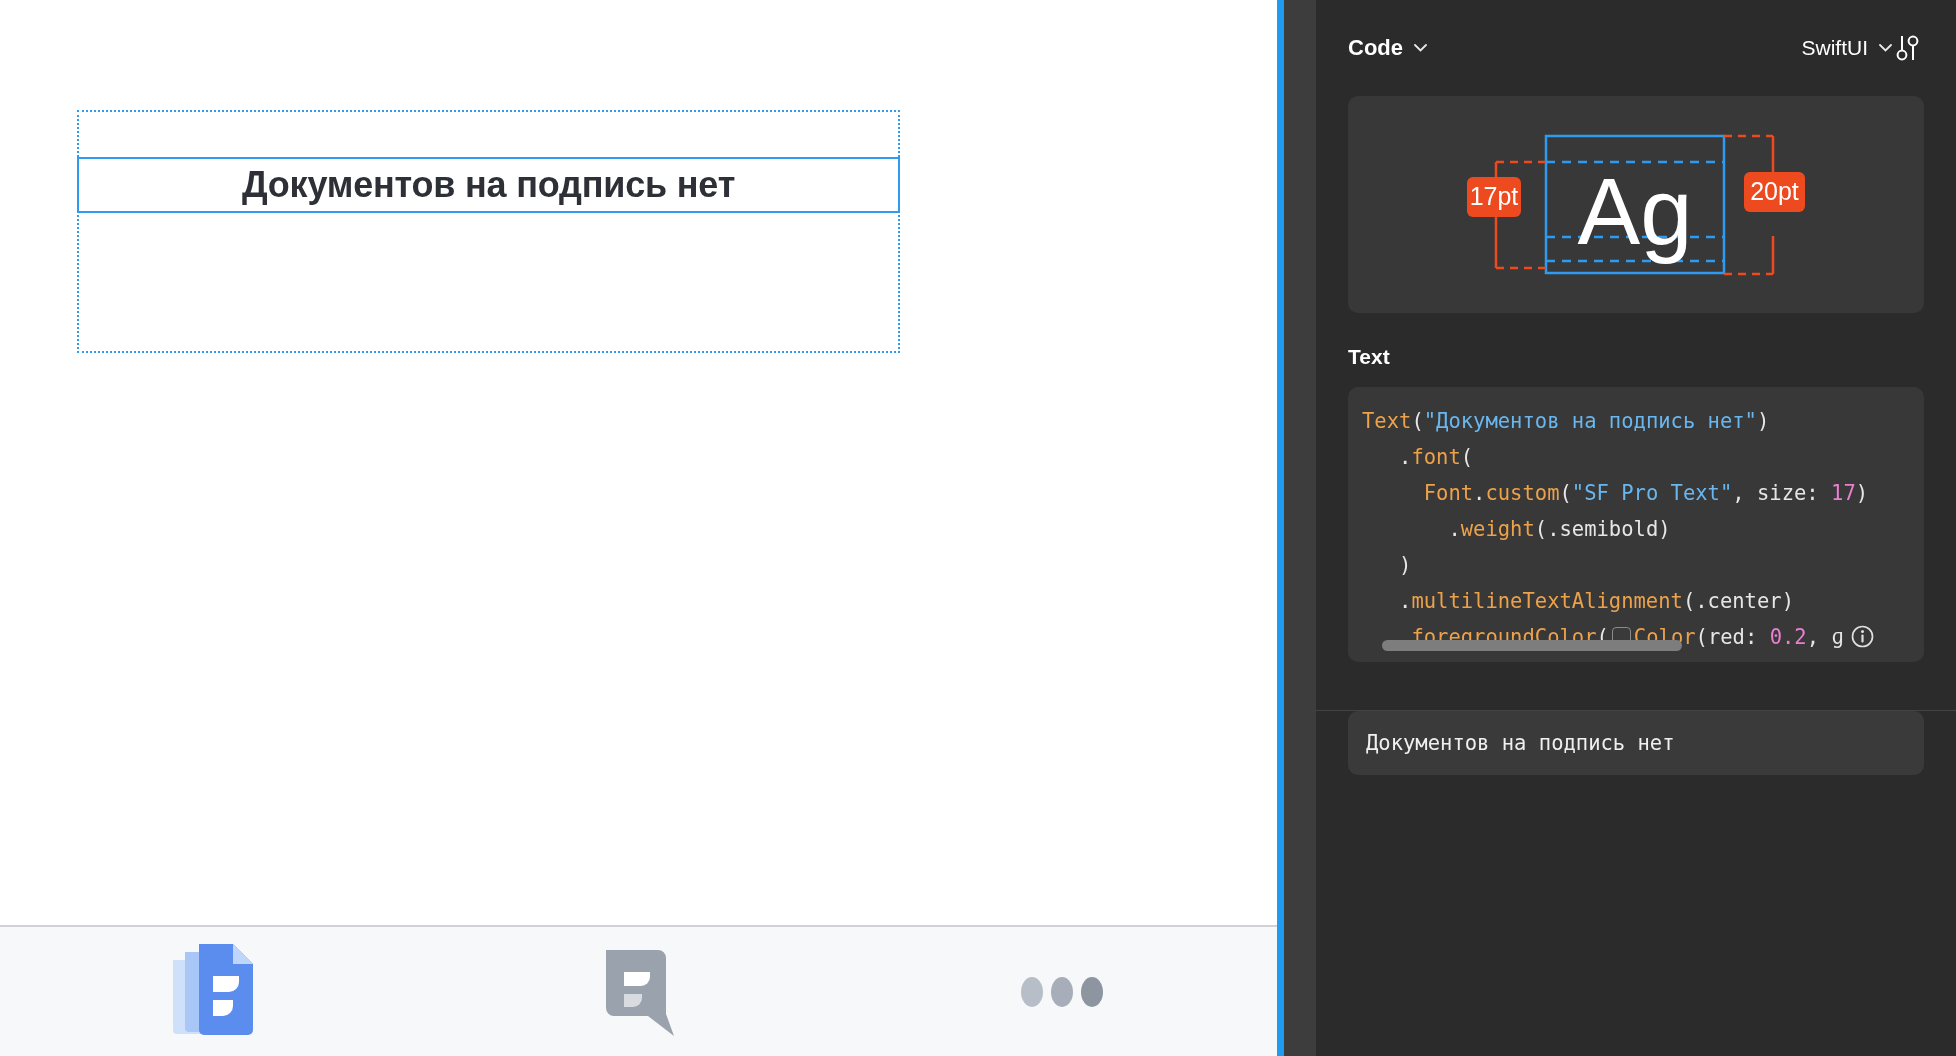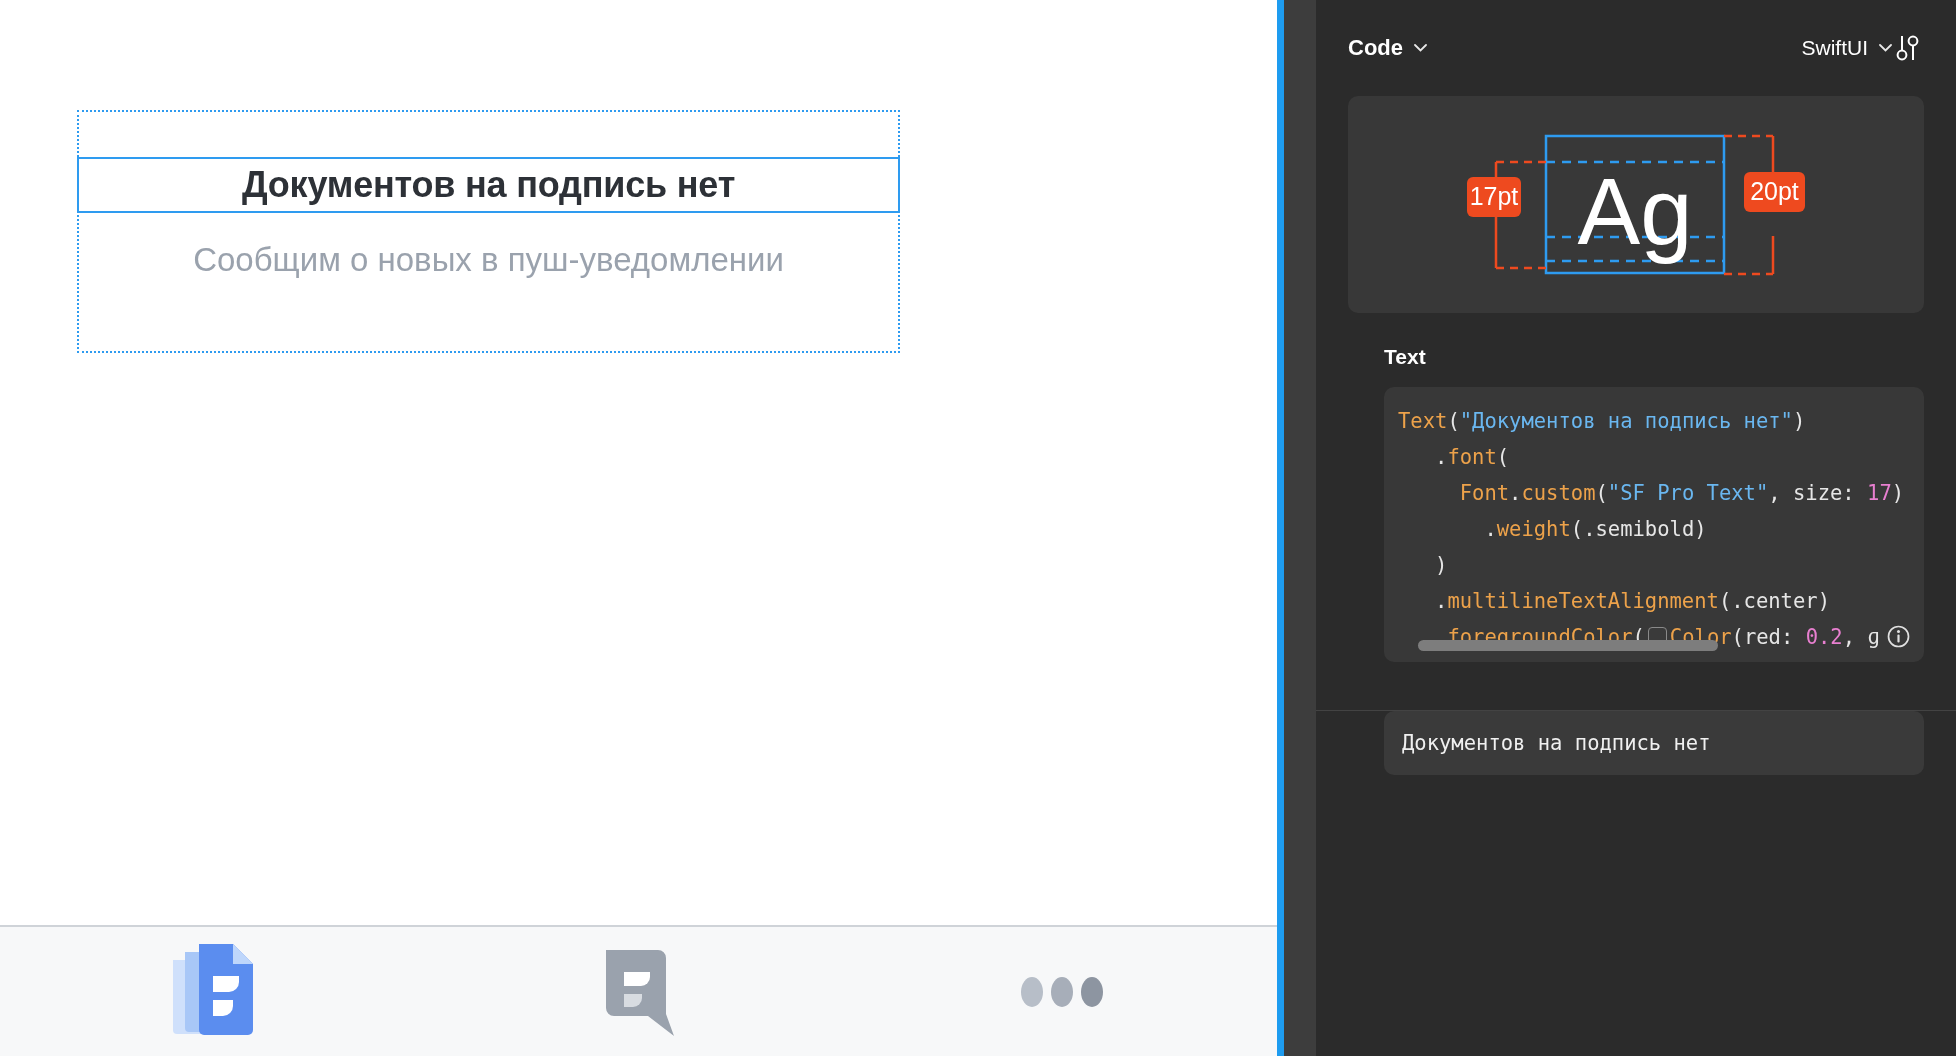--- a/index.html
+++ b/index.html
@@ -78,21 +78,21 @@
   }
 
   
   .inspector {
     position: absolute; left: 1316px; top: 0;
     width: 640px; height: 1056px;
     background: #2b2b2b;
     color: #f2f2f2;
     overflow: hidden;
   }
-  .insp-section { position: relative; margin-left: 36px; }
+  .insp-section { position: relative; }
   .insp-divider { height: 1px; background: #434343; }
 
   .insp-header {
     height: 96px;
     display: flex; align-items: center;
     padding: 0 34px 0 32px;
   }
   .insp-header .left,
   .insp-header .right { display: flex; align-items: center; }
   .insp-header .right { margin-left: auto; }
@@ -172,21 +172,20 @@
 
   <div class="canvas">
     <div class="phone-body">
 
       <div class="container-outline"></div>
 
       <div class="selection-frame"></div>
 
       <div class="title-text">Документов на подпись нет</div>
 
-      <div class="subtitle-text">Сообщим о новых в пуш-уведомлении</div>
     </div>
 
     <div class="tabbar">
 
       <div class="tab">
         <span>
           <svg width="92" height="100" viewBox="0 0 92 100">
             <path d="M6 18 h30 l14 14 v56 a4 4 0 0 1 -4 4 H10 a4 4 0 0 1 -4 -4 Z" fill="#cfe0fb"></path>
             <path d="M18 10 h32 l16 16 v60 a4 4 0 0 1 -4 4 H22 a4 4 0 0 1 -4 -4 Z" fill="#a8c7f7"></path>
             <path d="M32 2 h34 l20 20 v66 a5 5 0 0 1 -5 5 H37 a5 5 0 0 1 -5 -5 Z" fill="#5b8def"></path>

